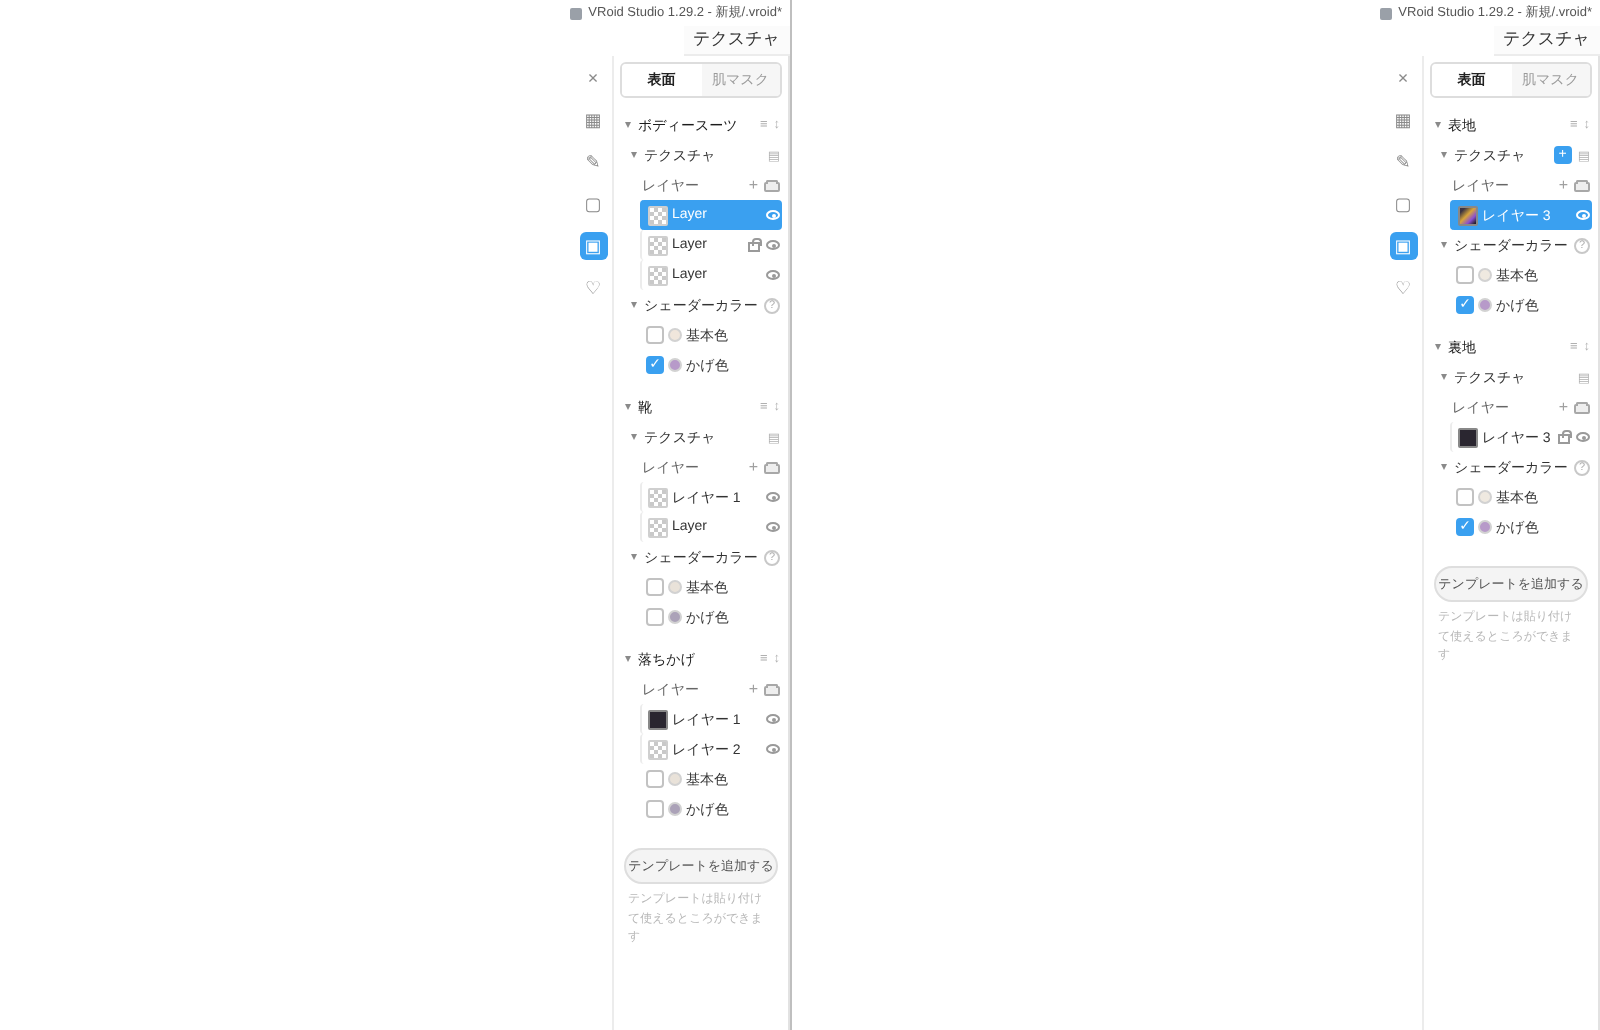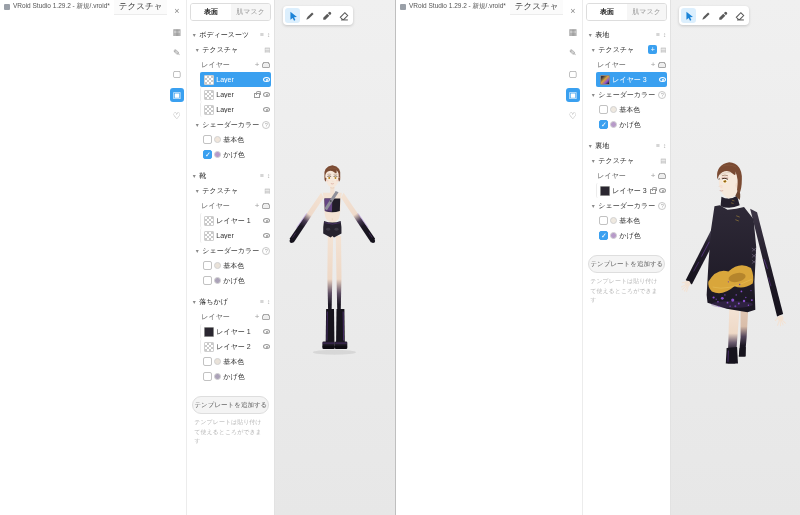--- a/index.html
+++ b/index.html
@@ -1,18 +1,18 @@
 <!DOCTYPE html>
 <html><head>
 <meta charset="utf-8">
 <style>
   *{margin:0;padding:0;box-sizing:border-box;font-family:"Liberation Sans","DejaVu Sans",sans-serif;}
   html,body{width:800px;height:515px;overflow:hidden;}
   body{display:flex;background:#d8d8d8;}
-  .window{height:515px;display:flex;flex-direction:row;background:#fff;position:relative;}
+  .window{height:515px;display:flex;flex-direction:column;background:#fff;position:relative;align-items:flex-end;}
   #win-0{width:396px;border-right:1px solid #bfbfbf;}
   #win-1{width:404px;}
   .titlebar{height:13px;display:flex;align-items:center;gap:3px;padding:0 4px;background:#fff;flex:0 0 auto;}
   .app-icon{width:6px;height:6px;border-radius:1px;background:#9aa0a8;flex:0 0 auto;}
   .title{font-size:6.5px;color:#555;white-space:nowrap;overflow:hidden;}
   .headerbar{height:15px;display:flex;align-items:center;justify-content:flex-end;padding:0 5px;border-bottom:1px solid #ececec;background:#fbfbfb;flex:0 0 auto;}
   .header-label{font-size:8.5px;color:#333;white-space:nowrap;}
   .content{flex:1;display:flex;min-height:0;}
   .toolstrip{width:20px;background:#fff;border-right:1px solid #ececec;display:flex;flex-direction:column;align-items:center;padding-top:4px;gap:7px;flex:0 0 auto;}
   .strip-icon{width:14px;height:14px;display:flex;align-items:center;justify-content:center;font-size:9px;color:#8a8a8a;border-radius:3px;line-height:1;}

